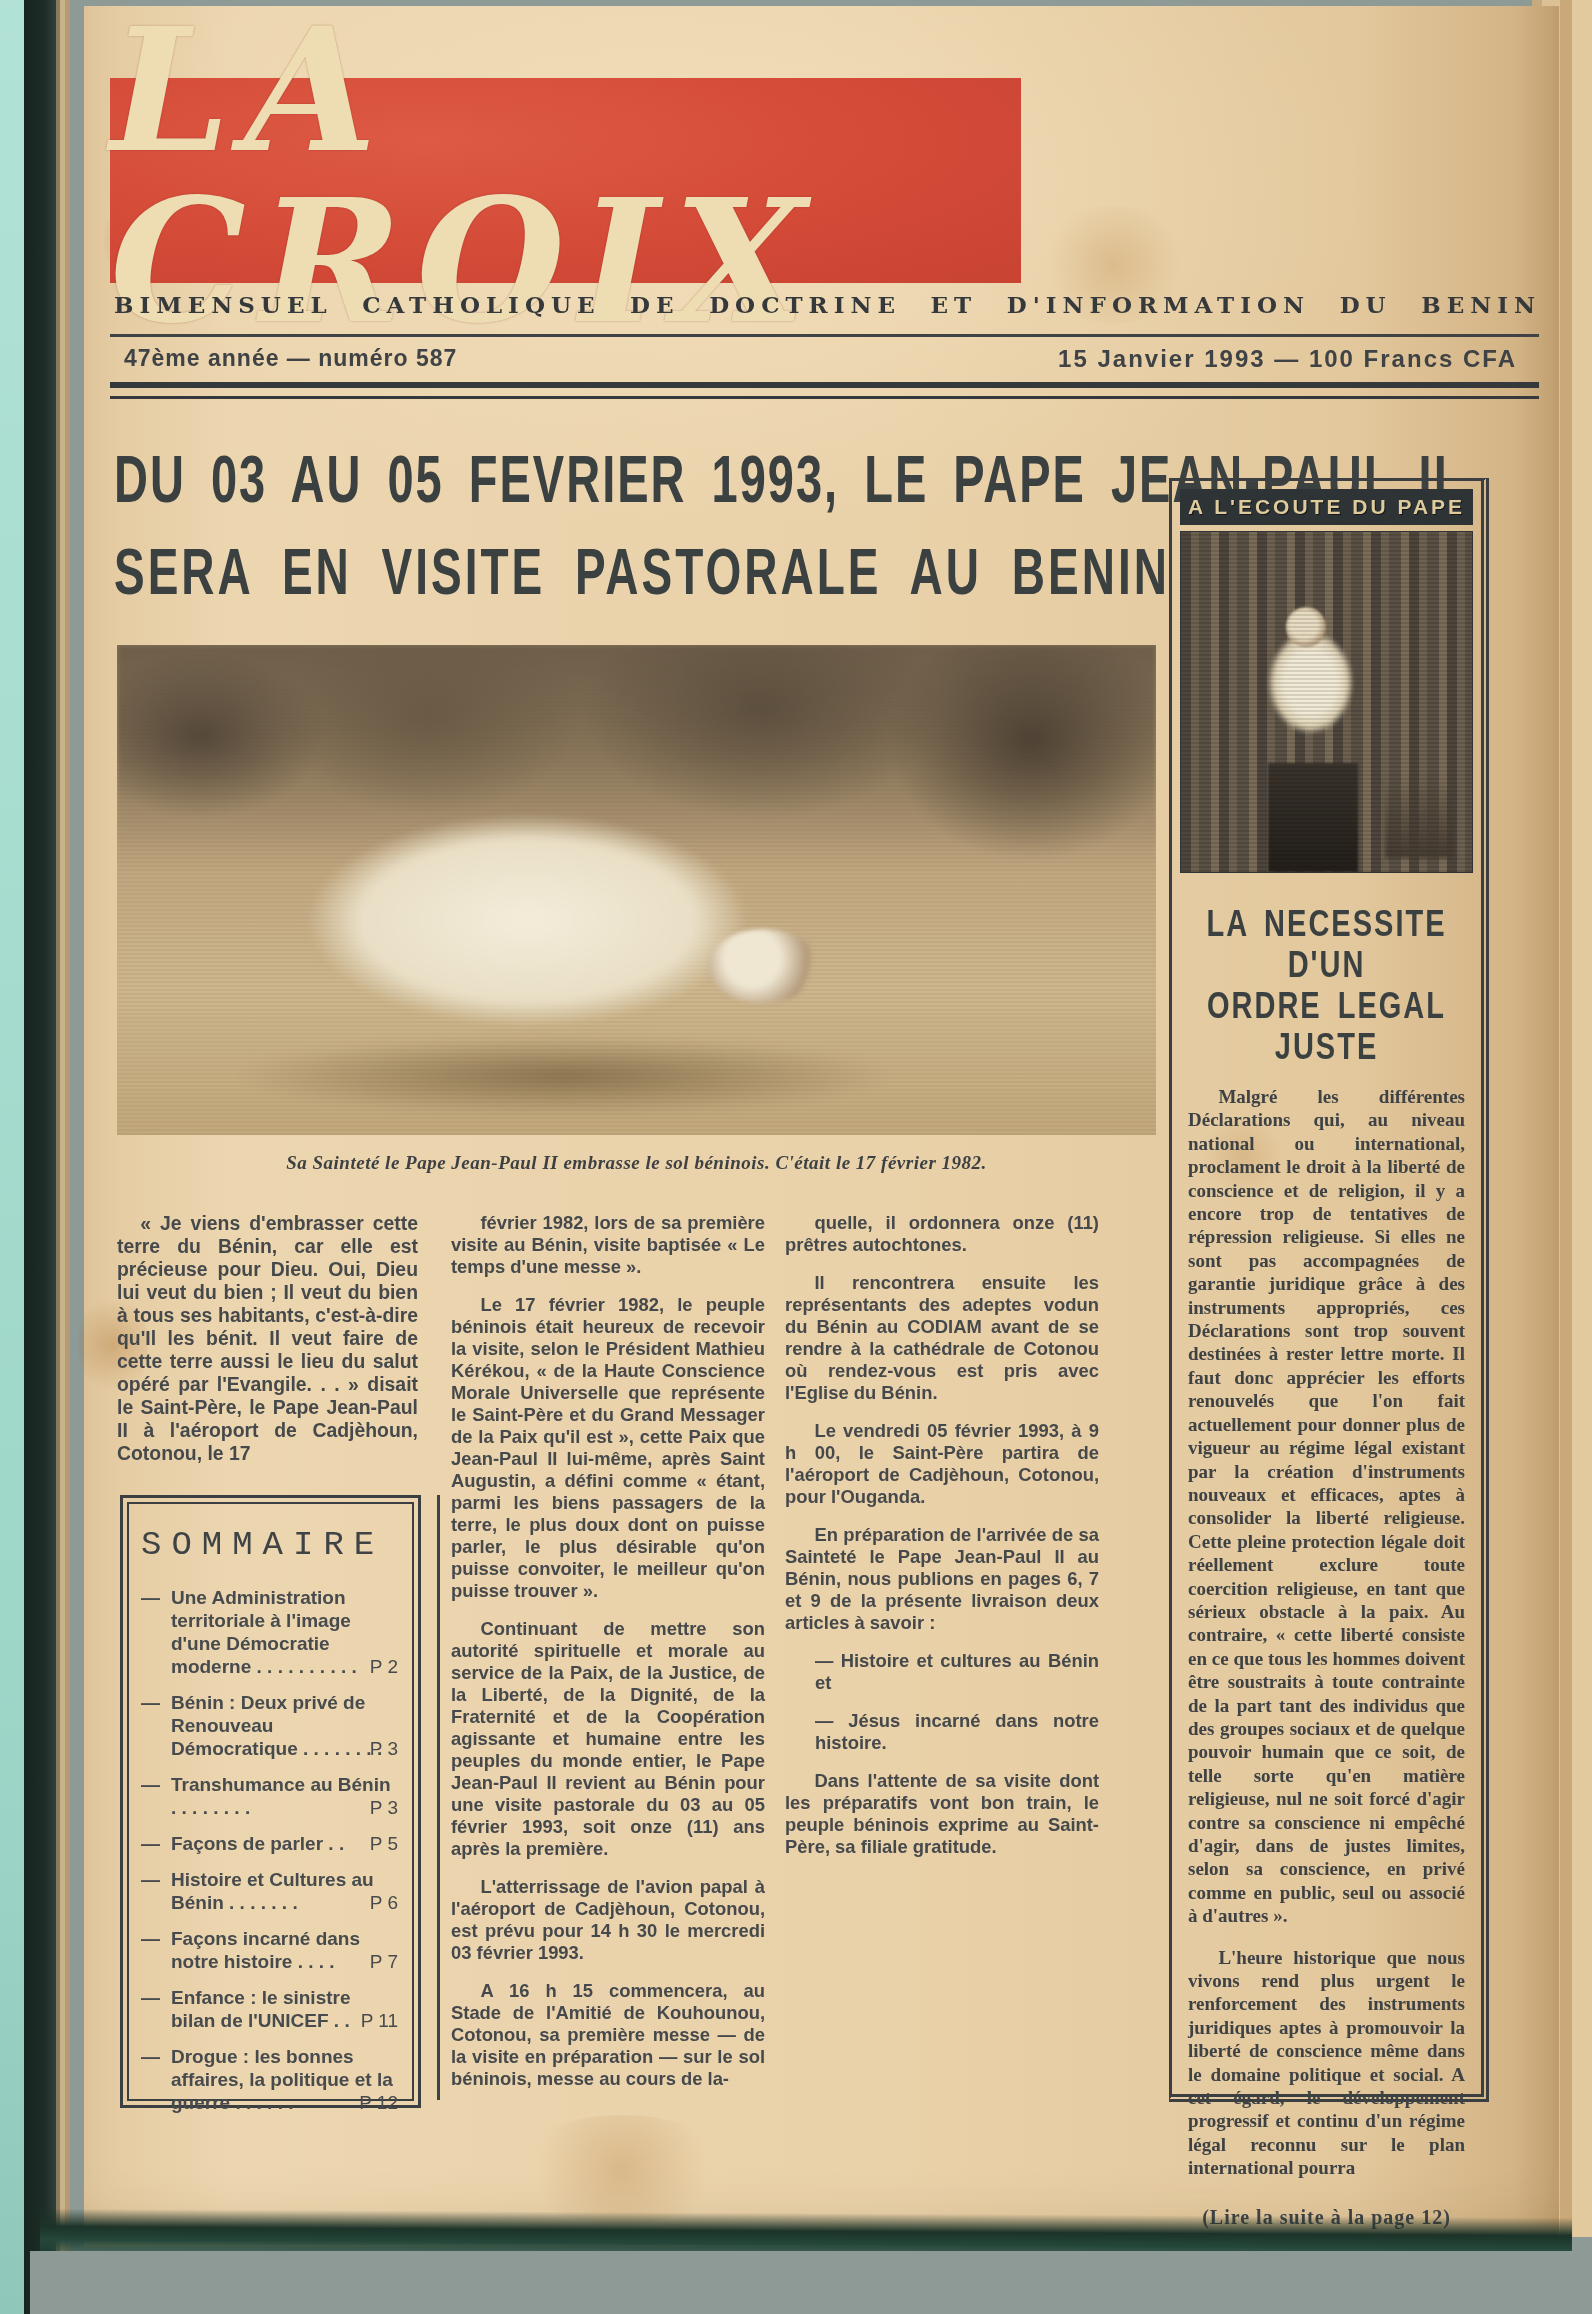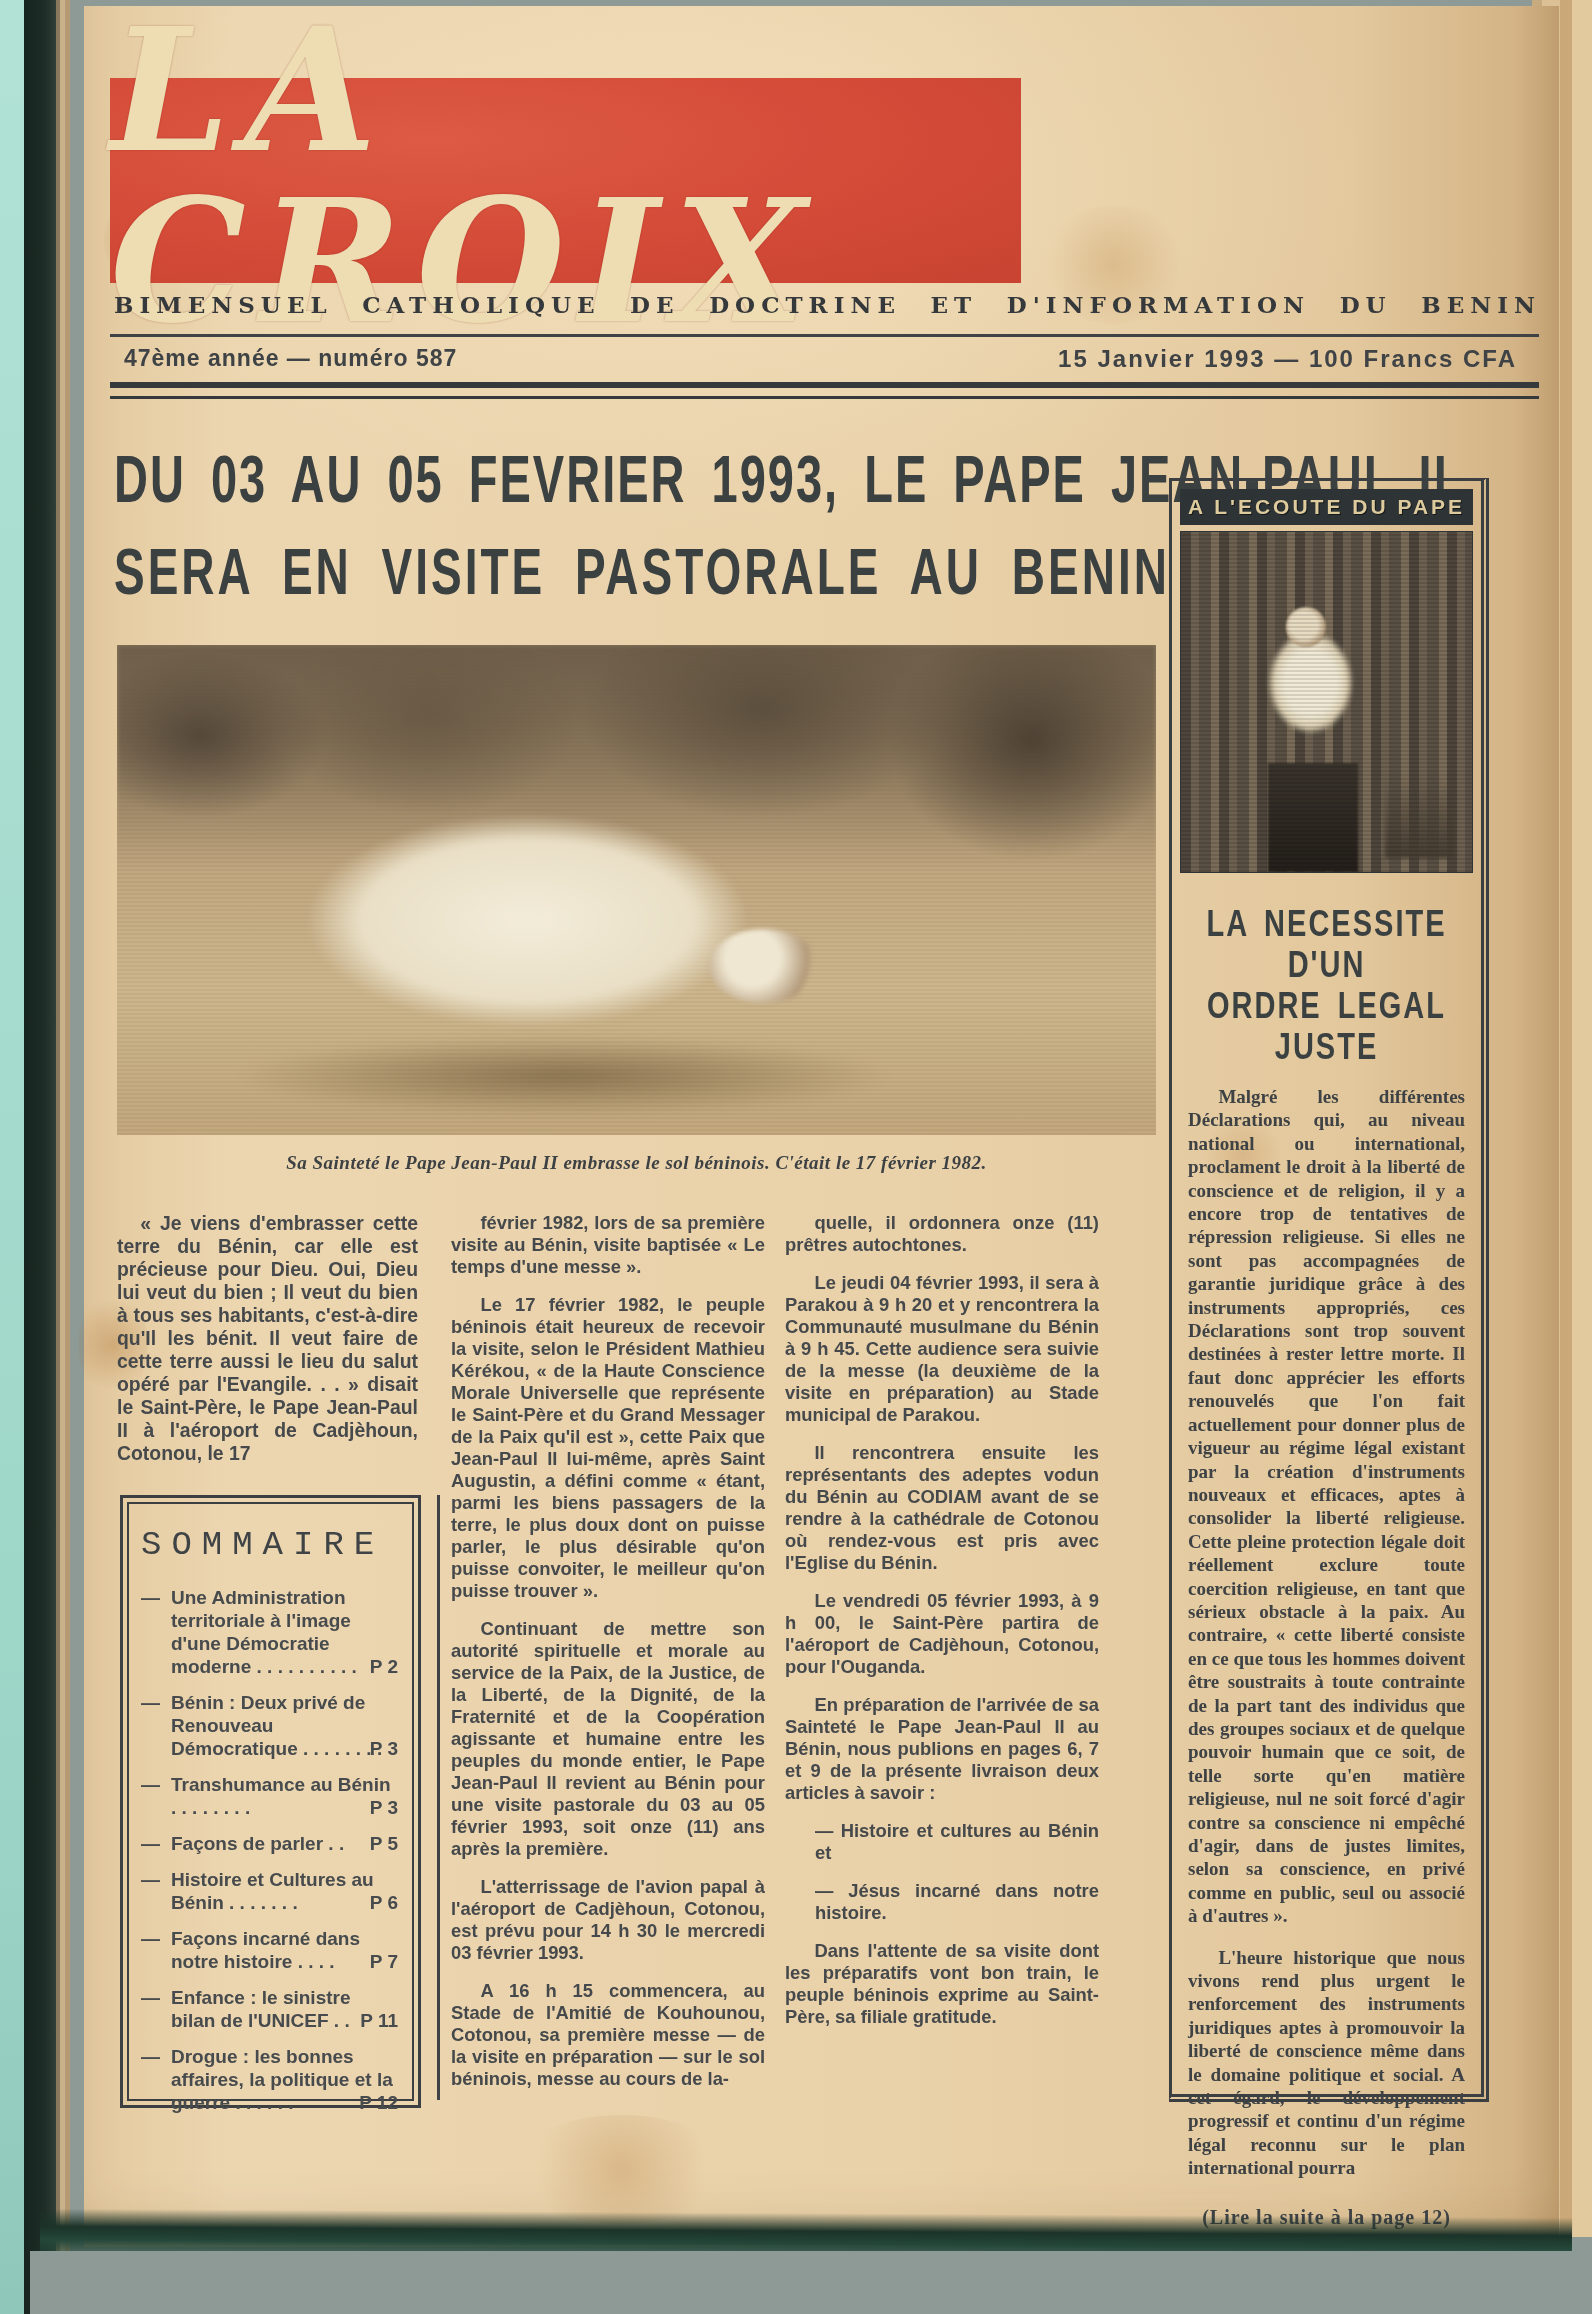--- a/index.html
+++ b/index.html
@@ -93,21 +93,21 @@
   
   .sommaire{position:absolute;left:36px;top:1489px;width:295px;height:607px;border:3px solid #3b3f41;}
   .sommaire-inner{position:absolute;left:4px;top:4px;right:4px;bottom:4px;border:2px solid #3b3f41;
        padding:18px 14px 10px 12px;box-sizing:border-box;}
   .sommaire-title{text-align:left;font-size:34px;letter-spacing:10px;color:#3f4345;
        font-weight:normal;margin:4px 0 22px 0;font-family:Liberation Mono, monospace;}
   .som-item{position:relative;display:flex;margin-bottom:13px;font-size:19px;line-height:23px;
        font-weight:bold;color:#474b4d;}
   .som-dash{flex:0 0 30px;}
   .som-label{flex:1;padding-right:2px;}
-  .som-page{position:absolute;right:0;bottom:0;font-weight:bold;white-space:nowrap;}
+  .som-page{position:absolute;right:0;bottom:0;font-weight:normal;white-space:nowrap;}
 
   
   .sidebar{position:absolute;left:1085px;top:472px;width:320px;height:1624px;box-sizing:border-box;
        border-top:3px solid #3b3f41;border-left:3px solid #3b3f41;
        border-right:8px double #3b3f41;border-bottom:8px double #3b3f41;}
   .sb-banner{margin:8px 8px 0 8px;height:36px;background:#2e3335;display:flex;align-items:center;justify-content:center;}
   .sb-banner span{font-size:21px;font-weight:bold;letter-spacing:3px;color:#ddca9d;
        text-shadow:1px 1px 0 #15181a;}
   .sb-photo{margin:6px 8px 0 8px;height:340px;position:relative;overflow:hidden;border:1px solid #2e3335;
        background:
@@ -231,21 +231,20 @@
   <div class="bodycol col2">
     <p>février 1982, lors de sa première visite au Bénin, visite baptisée « Le temps d'une messe ».</p>
     <p>Le 17 février 1982, le peuple béninois était heureux de recevoir la visite, selon le Président Mathieu Kérékou, « de la Haute Conscience Morale Universelle que représente le Saint-Père et du Grand Messager de la Paix qu'il est », cette Paix que Jean-Paul II lui-même, après Saint Augustin, a défini comme « étant, parmi les biens passagers de la terre, le plus doux dont on puisse parler, le plus désirable qu'on puisse convoiter, le meilleur qu'on puisse trouver ».</p>
     <p>Continuant de mettre son autorité spirituelle et morale au service de la Paix, de la Justice, de la Liberté, de la Dignité, de la Fraternité et de la Coopération agissante et humaine entre les peuples du monde entier, le Pape Jean-Paul II revient au Bénin pour une visite pastorale du 03 au 05 février 1993, soit onze (11) ans après la première.</p>
     <p>L'atterrissage de l'avion papal à l'aéroport de Cadjèhoun, Cotonou, est prévu pour 14 h 30 le mercredi 03 février 1993.</p>
     <p>A 16 h 15 commencera, au Stade de l'Amitié de Kouhounou, Cotonou, sa première messe — de la visite en préparation — sur le sol béninois, messe au cours de la-</p>
   </div>
 
   <div class="bodycol col3">
     <p>quelle, il ordonnera onze (11) prêtres autochtones.</p>
-    <p>Le jeudi 04 février 1993, il sera à Parakou à 9 h 20 et y rencontrera la Communauté musulmane du Bénin à 9 h 45. Cette audience sera suivie de la messe (la deuxième de la visite en préparation) au Stade municipal de Parakou.</p>
     <p>Il rencontrera ensuite les représentants des adeptes vodun du Bénin au CODIAM avant de se rendre à la cathédrale de Cotonou où rendez-vous est pris avec l'Eglise du Bénin.</p>
     <p>Le vendredi 05 février 1993, à 9 h 00, le Saint-Père partira de l'aéroport de Cadjèhoun, Cotonou, pour l'Ouganda.</p>
     <p>En préparation de l'arrivée de sa Sainteté le Pape Jean-Paul II au Bénin, nous publions en pages 6, 7 et 9 de la présente livraison deux articles à savoir :</p>
     <p class="hang">—  Histoire et cultures au Bénin et</p>
     <p class="hang">—  Jésus incarné dans notre histoire.</p>
     <p>Dans l'attente de sa visite dont les préparatifs  vont bon train, le peuple béninois exprime au Saint-Père, sa filiale gratitude.</p>
   </div>
 
   <div class="sidebar">
     <div class="sb-banner">

